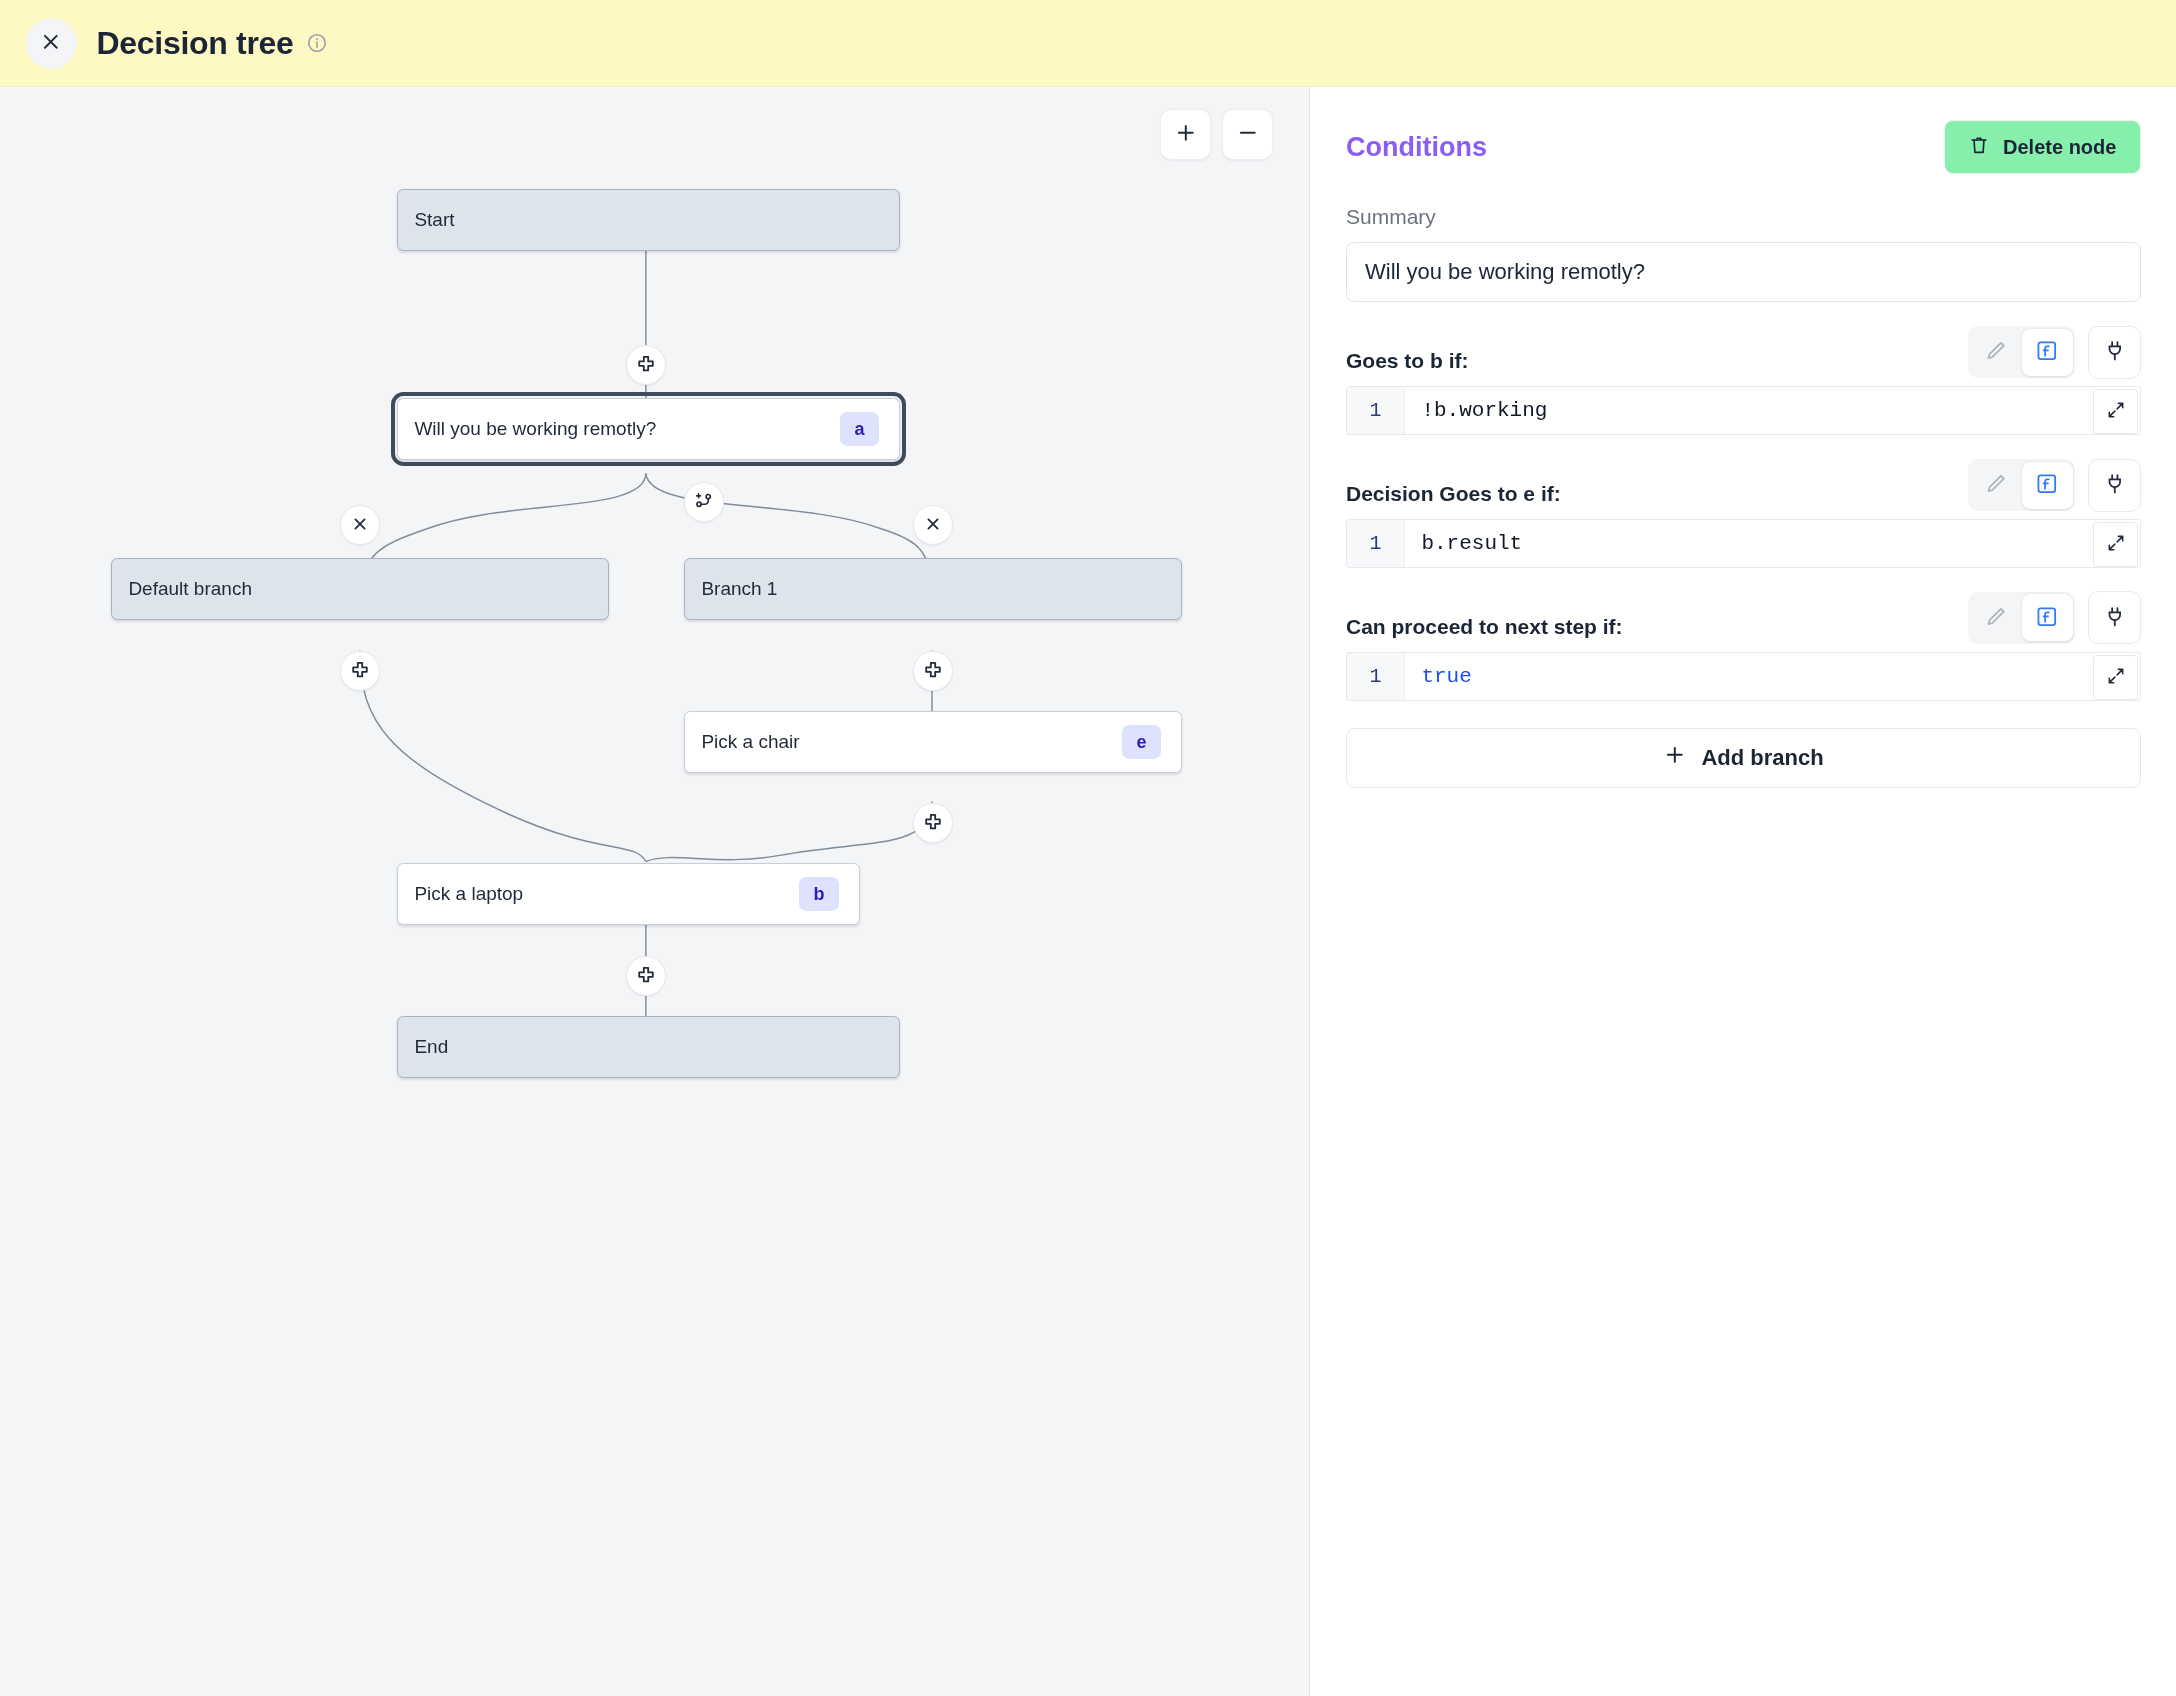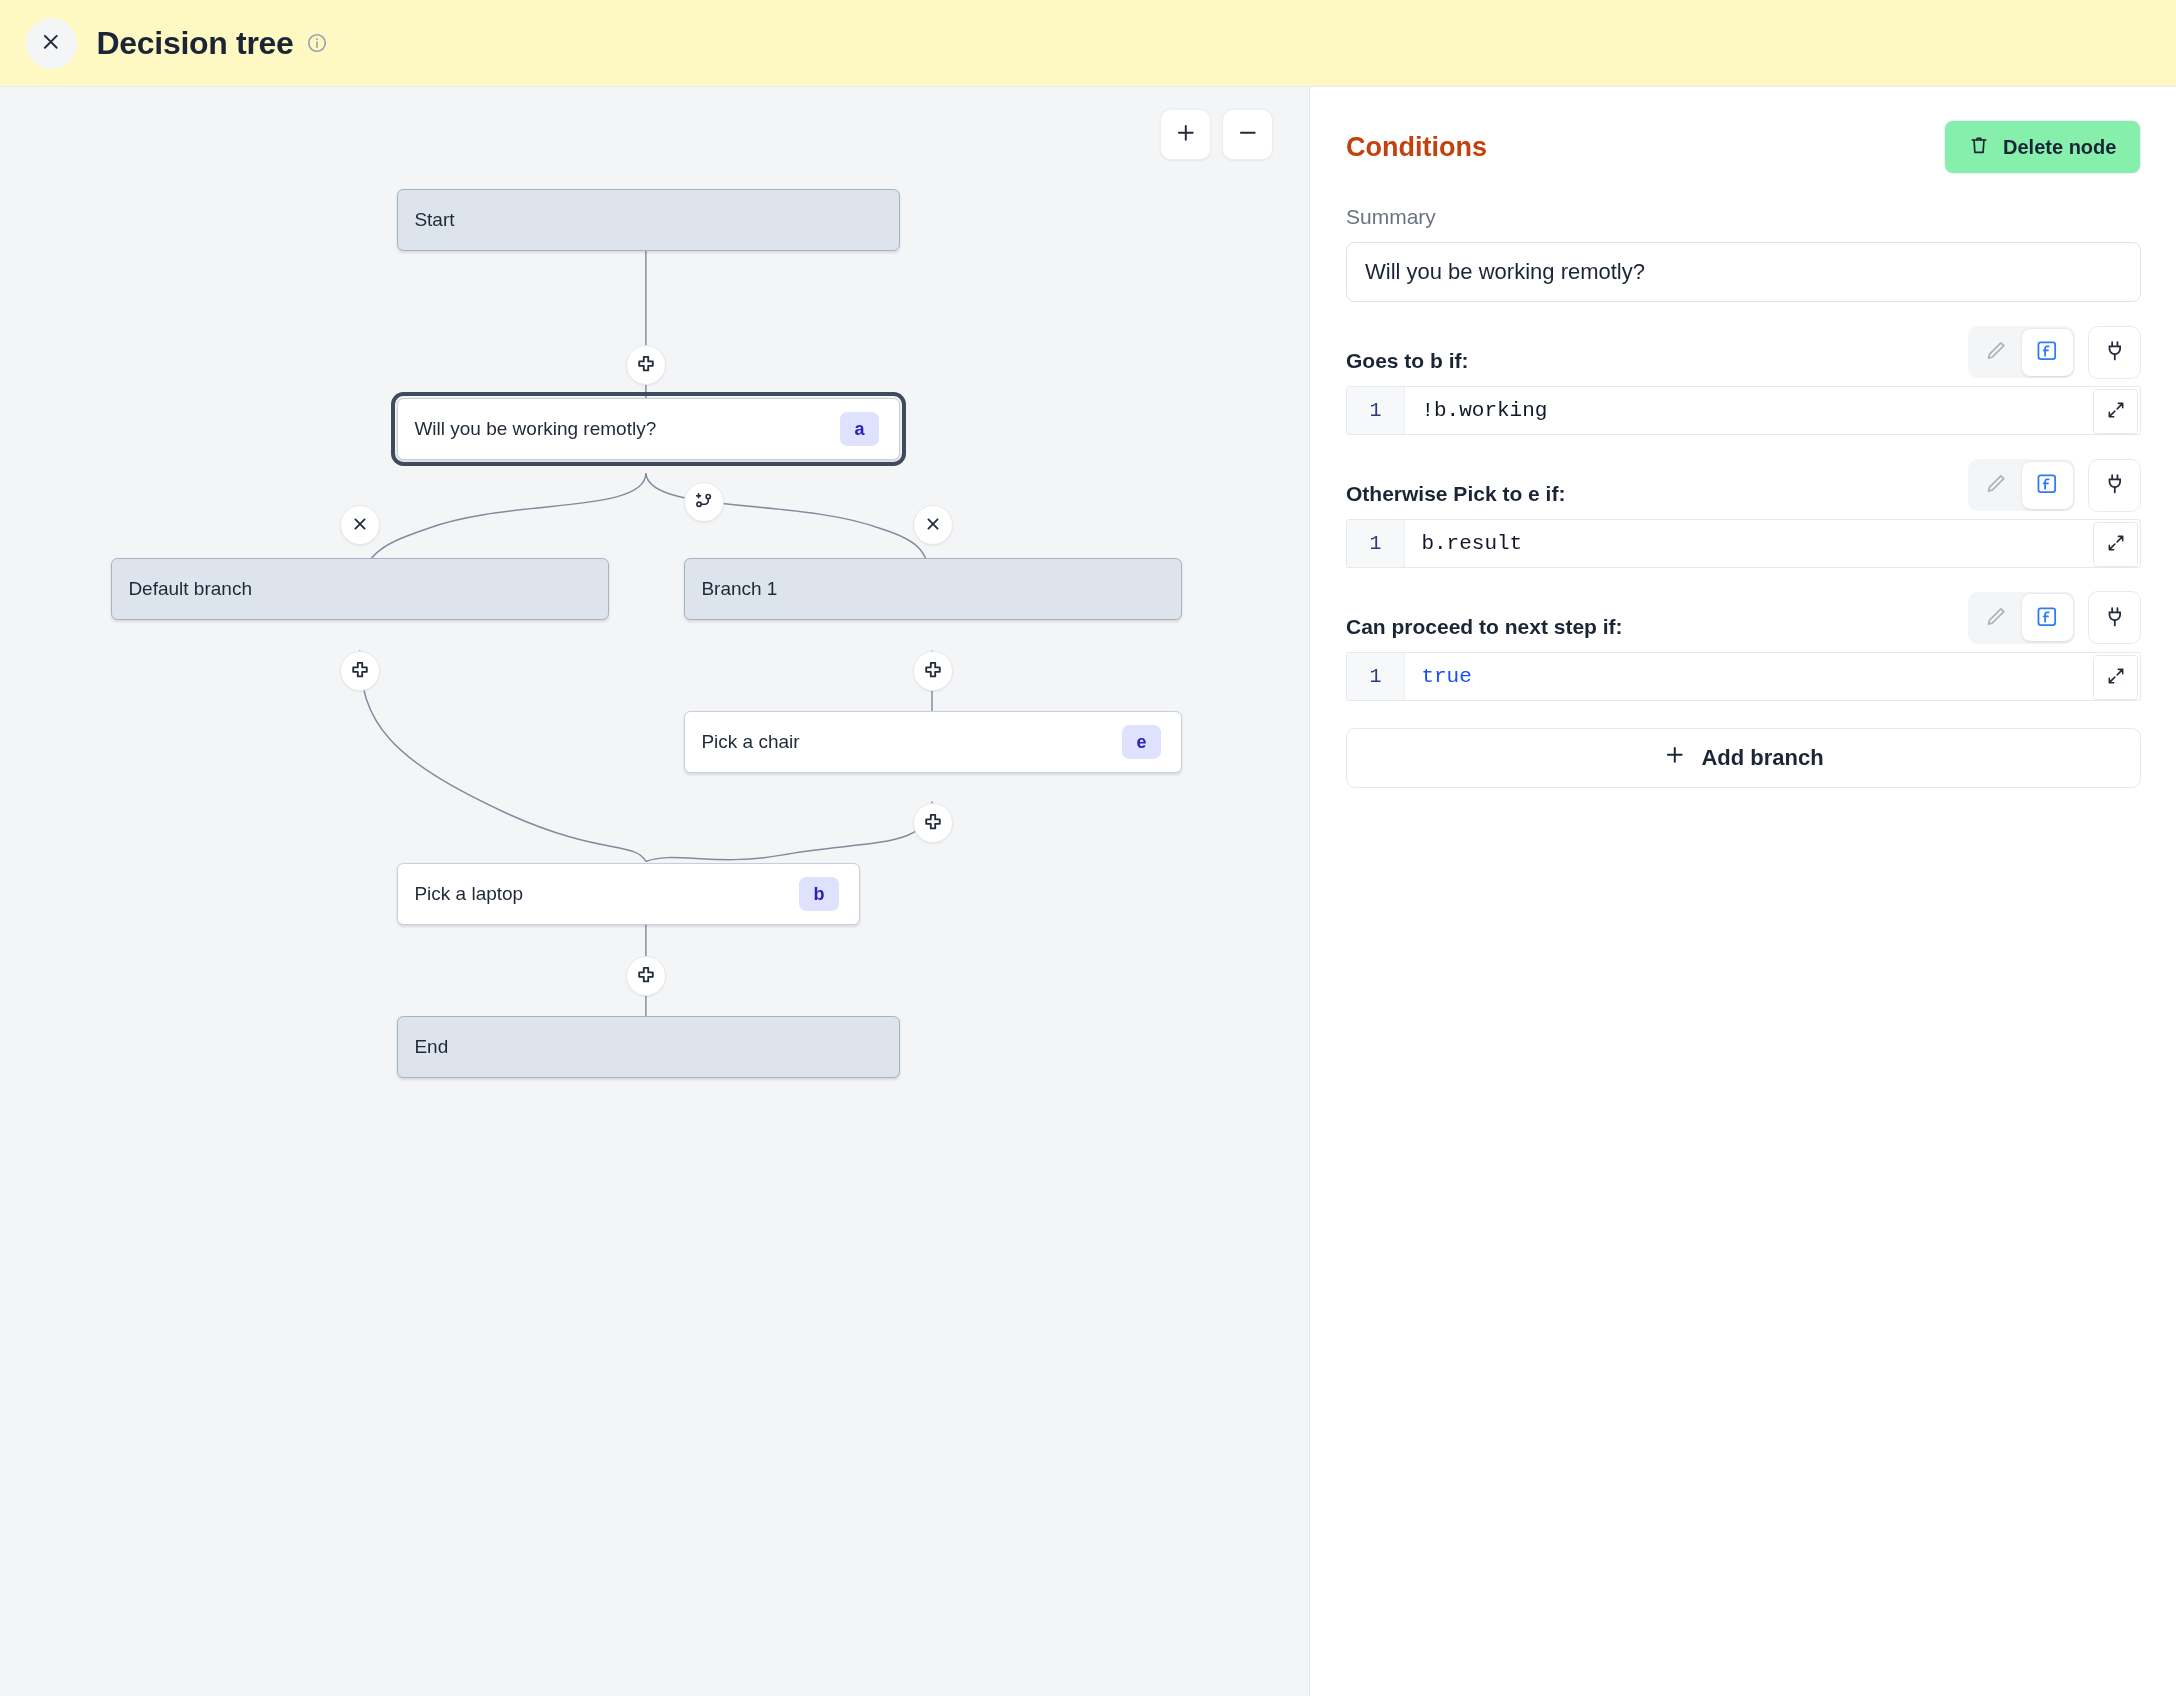--- a/index.html
+++ b/index.html
@@ -131,21 +131,21 @@
   }
   .panel-head {
     display: flex;
     align-items: center;
     justify-content: space-between;
     margin-bottom: 31px;
   }
   .panel-title {
     font-size: 27px;
     font-weight: bold;
-    color: #c2410c;
+    color: #8b5cf6;
   }
   .delete-btn {
     display: flex; align-items: center; gap: 12.7px;
     background: #86efac;
     border: 0.9px solid #eef0f3;
     border-radius: 9px;
     padding: 12.7px 23.6px;
     font-size: 20px;
     font-weight: bold;
     color: #1c2536;
@@ -500,21 +500,21 @@
               <path d="M4 20 L10.6 13.4 M4 20 h5.2 M4 20 v-5.2"></path>
             </svg>
           </span>
         </div>
       </div>
     </div>
 
     
     <div class="cond-block">
       <div class="cond-row">
-        <div class="cond-label">Otherwise Pick to e if:</div>
+        <div class="cond-label">Decision Goes to e if:</div>
         <div class="tool-group">
           <div class="seg">
             <button class="seg-btn">
               <span>
                 <svg viewBox="0 0 24 24" fill="none" stroke="#adb3bc" stroke-width="1.8" stroke-linecap="round" stroke-linejoin="round">
                   <path d="M17.2 3.9 l2.9 2.9 L8.6 18.3 l-4 1.1 1.1-4 z"></path>
                 </svg>
               </span>
             </button>
             <button class="seg-btn active">

